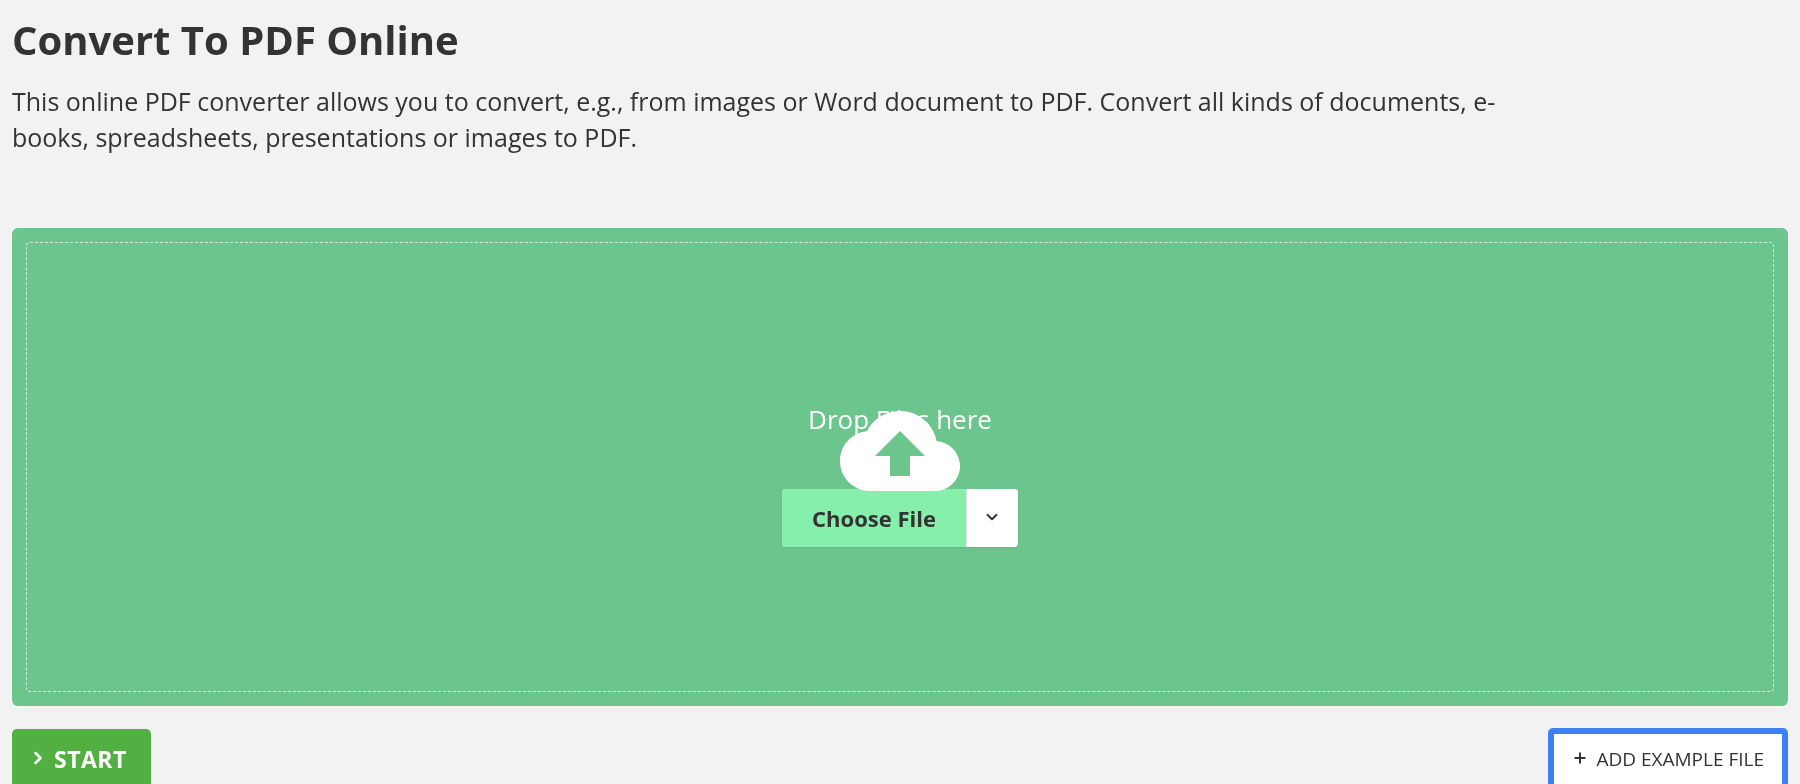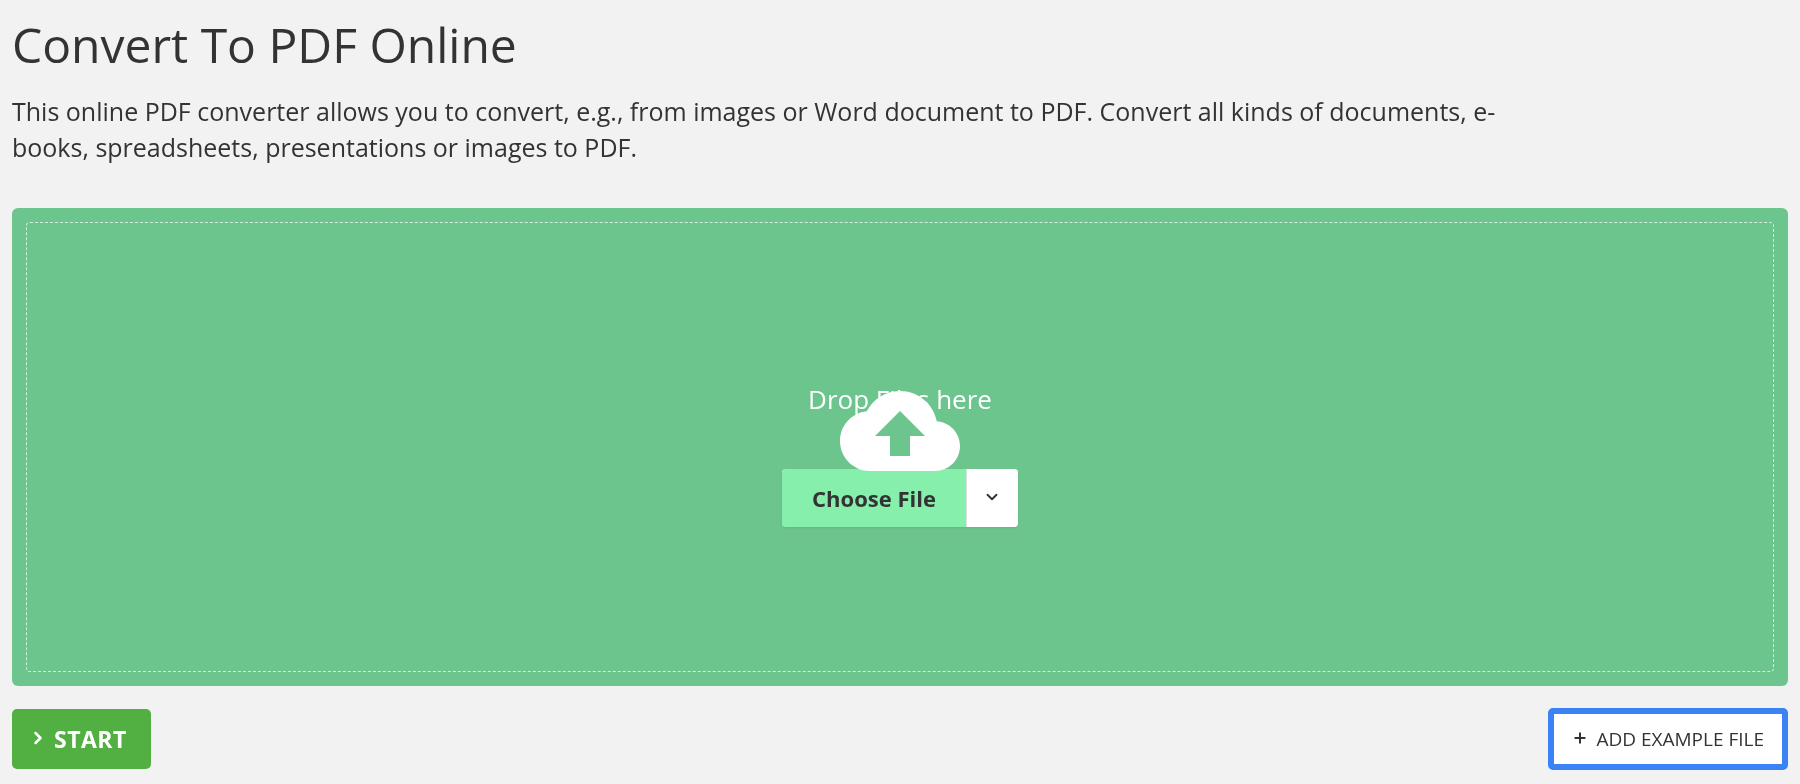--- a/index.html
+++ b/index.html
@@ -5,30 +5,30 @@
   * { box-sizing: border-box; margin: 0; padding: 0; }
   body {
     font-family: "Open Sans", "Segoe UI", Helvetica, Arial, sans-serif;
     background: #f2f2f2;
     color: #333;
     width: 1800px;
     height: 784px;
     padding: 12px;
   }
   .page-title {
-    font-size: 48px;
-    font-weight: 400;
+    font-size: 40px;
+    font-weight: 700;
     color: #333;
     margin-bottom: 16px;
   }
   .page-description {
     font-size: 25px;
     color: #333;
     line-height: 1.45;
-    margin-bottom: 42px;
+    margin-bottom: 72px;
     max-width: 1560px;
   }
   .dropzone-outer {
     background: #6cc58c;
     border-radius: 6px;
     padding: 14px;
     margin-bottom: 22px;
   }
   .dropzone-inner {
     border: 1px dashed rgba(255,255,255,0.7);

